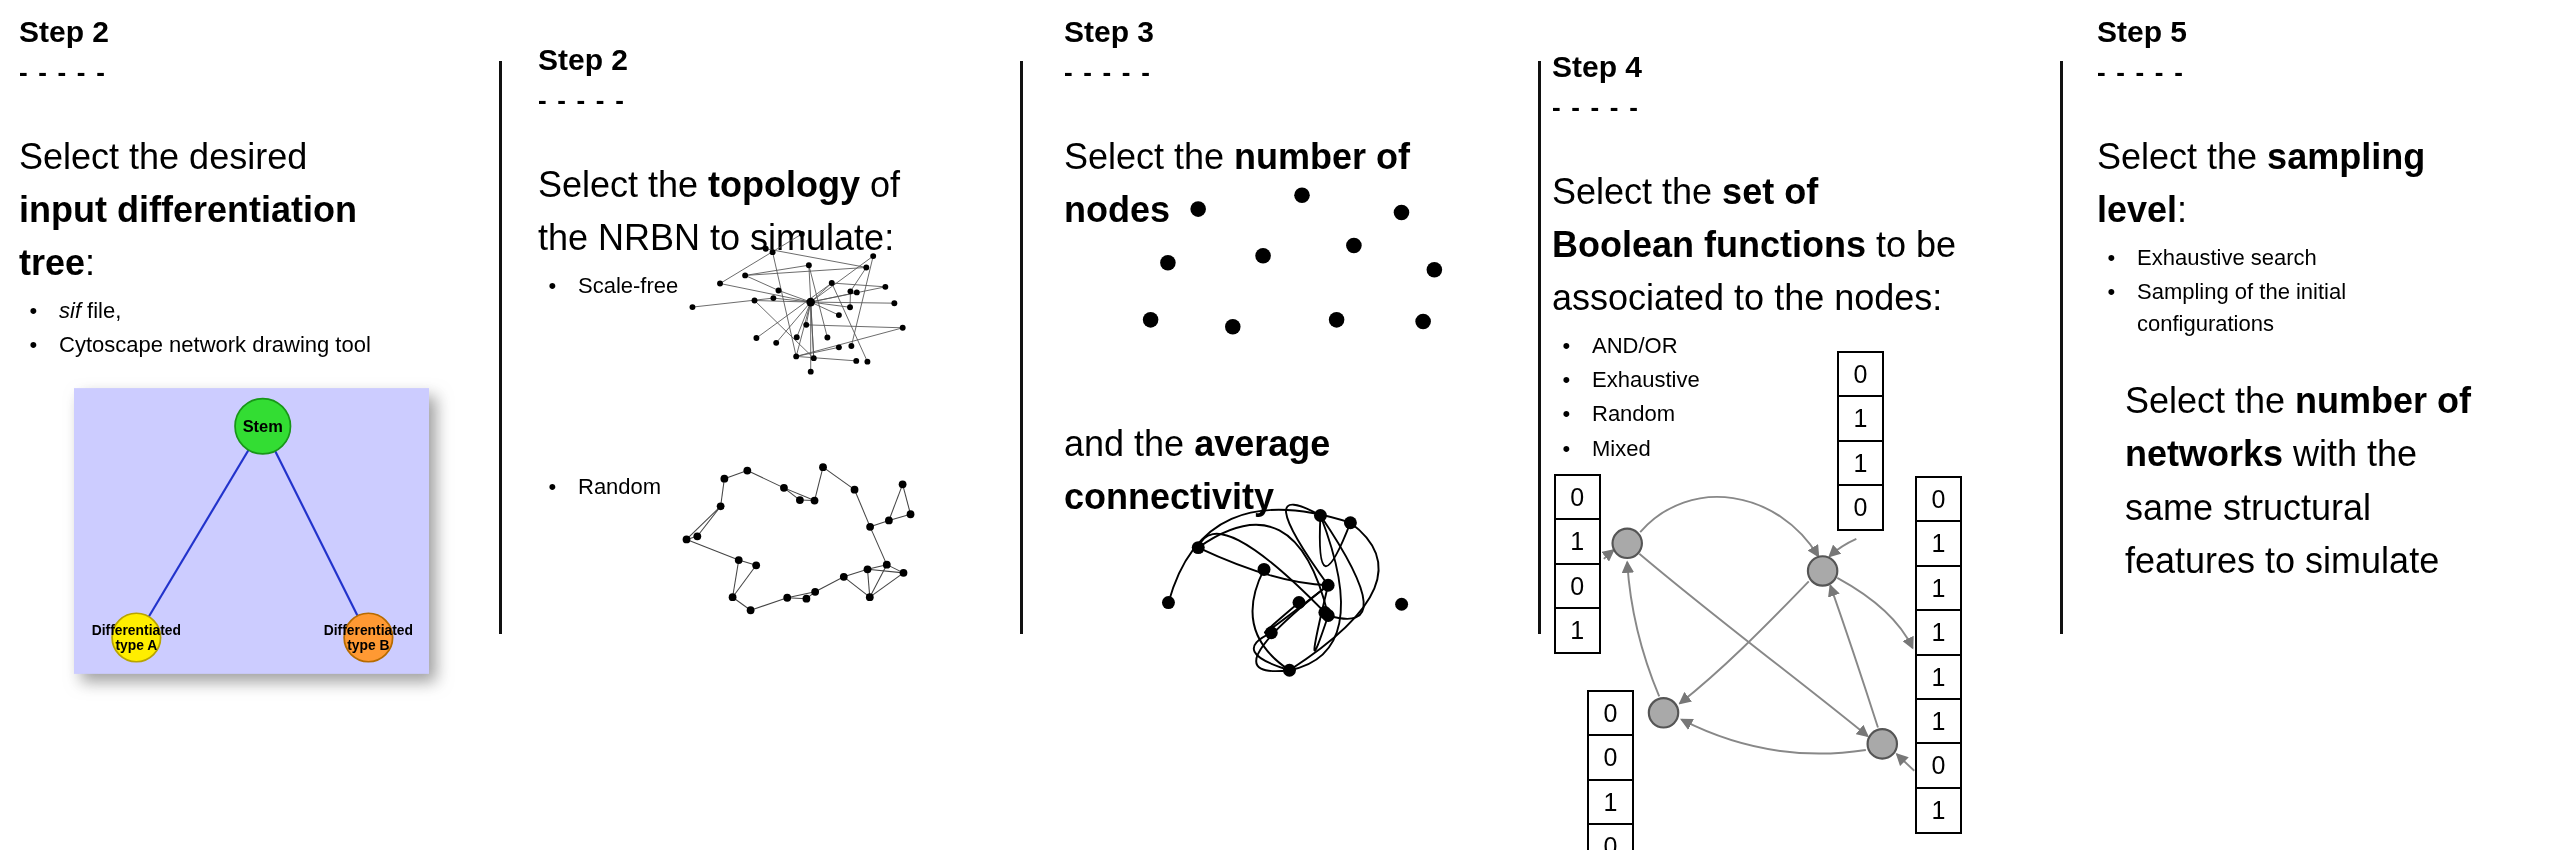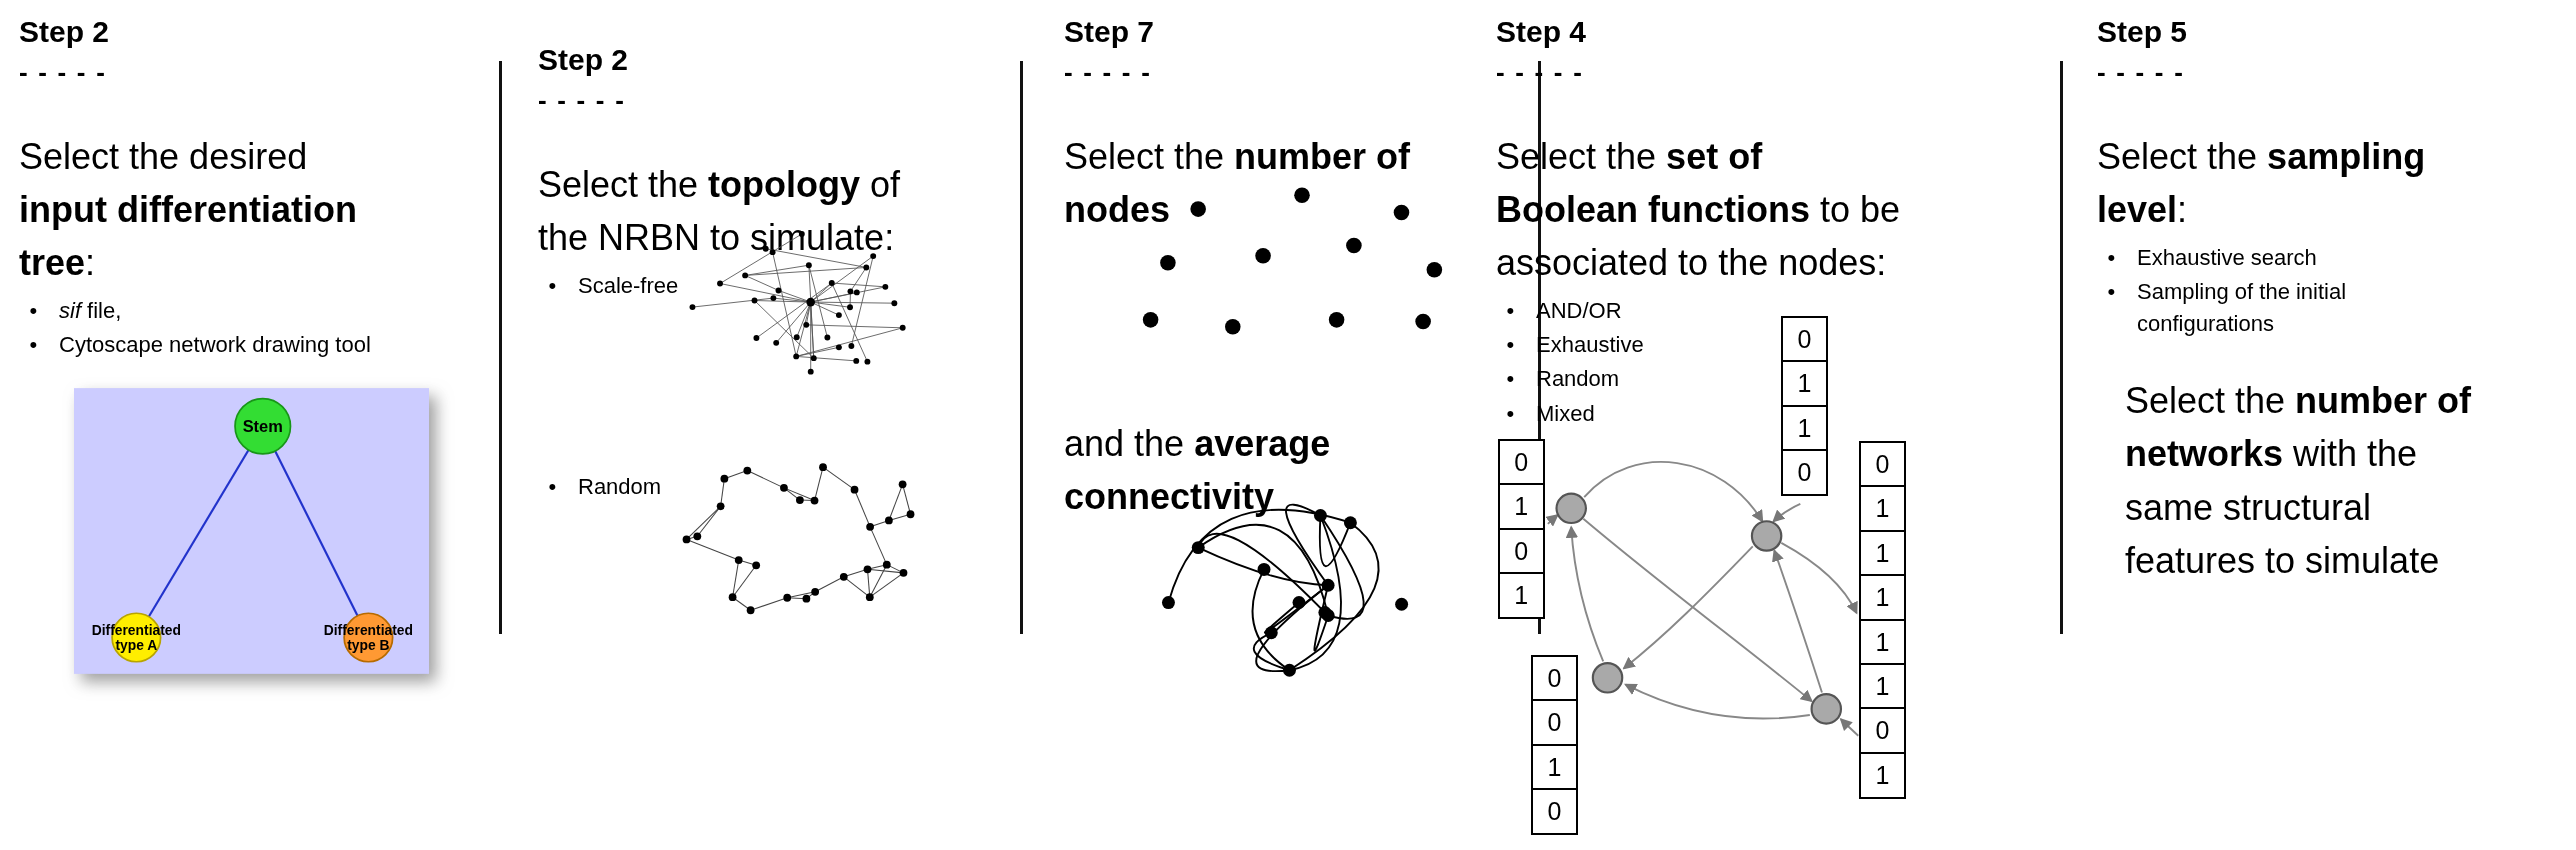--- a/index.html
+++ b/index.html
@@ -215,21 +215,21 @@
       <circle cx="221.510123830586" cy="83.7265313166049" r="4.5" fill="#000"></circle>
       <circle cx="277.1054168445175" cy="77.56898094395265" r="4.5" fill="#000"></circle>
       <circle cx="286.25063273877237" cy="112.15898407489767" r="4.5" fill="#000"></circle>
       <circle cx="261.2386226747189" cy="119.33490239071533" r="4.5" fill="#000"></circle>
     </svg>
 </div>
 
 <div class="vline" style="left:1020px;"></div>
 
 <div class="col" style="left:1064px;width:450px;">
-  <div class="step-title">Step 7</div>
+  <div class="step-title">Step 3</div>
   <div class="dashes">- - - - -</div>
   <div class="p intro"><span>Select the </span><span class="bd">number of nodes</span></div>
   <svg class="fig" style="left:52px;top:183px;" width="372" height="182" viewBox="0 0 430 210">
       <circle cx="95" cy="30" r="9" fill="#000"></circle>
       <circle cx="215" cy="14" r="9" fill="#000"></circle>
       <circle cx="330" cy="34" r="9" fill="#000"></circle>
       <circle cx="60" cy="92" r="9" fill="#000"></circle>
       <circle cx="170" cy="84" r="9" fill="#000"></circle>
       <circle cx="275" cy="72" r="9" fill="#000"></circle>
       <circle cx="368" cy="100" r="9" fill="#000"></circle>
@@ -264,21 +264,21 @@
       <circle cx="273.53500549448654" cy="65.20352859515697" r="7.5" fill="#000"></circle>
       <circle cx="97.48010064009577" cy="94.02659044135362" r="7.5" fill="#000"></circle>
       <circle cx="173.57115511782467" cy="119.24081939505413" r="7.5" fill="#000"></circle>
       <circle cx="238.8781787152402" cy="56.870361824985594" r="7.5" fill="#000"></circle>
       <circle cx="243.97868565516546" cy="169.13468760903925" r="7.5" fill="#000"></circle>
     </svg>
 </div>
 
 <div class="vline" style="left:1538px;"></div>
 
-<div class="col" style="left:1496px;width:433px;">
+<div class="col" style="left:1552px;width:433px;margin-top:35px;">
   <div class="step-title">Step 4</div>
   <div class="dashes">- - - - -</div>
   <div class="p intro" style="width:407px;"><span>Select the </span><span class="bd">set of Boolean functions</span><span> to be associated to the nodes:</span></div>
   <div class="bullets">
     <div class="bullet">
         <span class="dot"></span>
         <span class="btext">AND/OR</span>
       </div>
     <div class="bullet">
         <span class="dot"></span>

